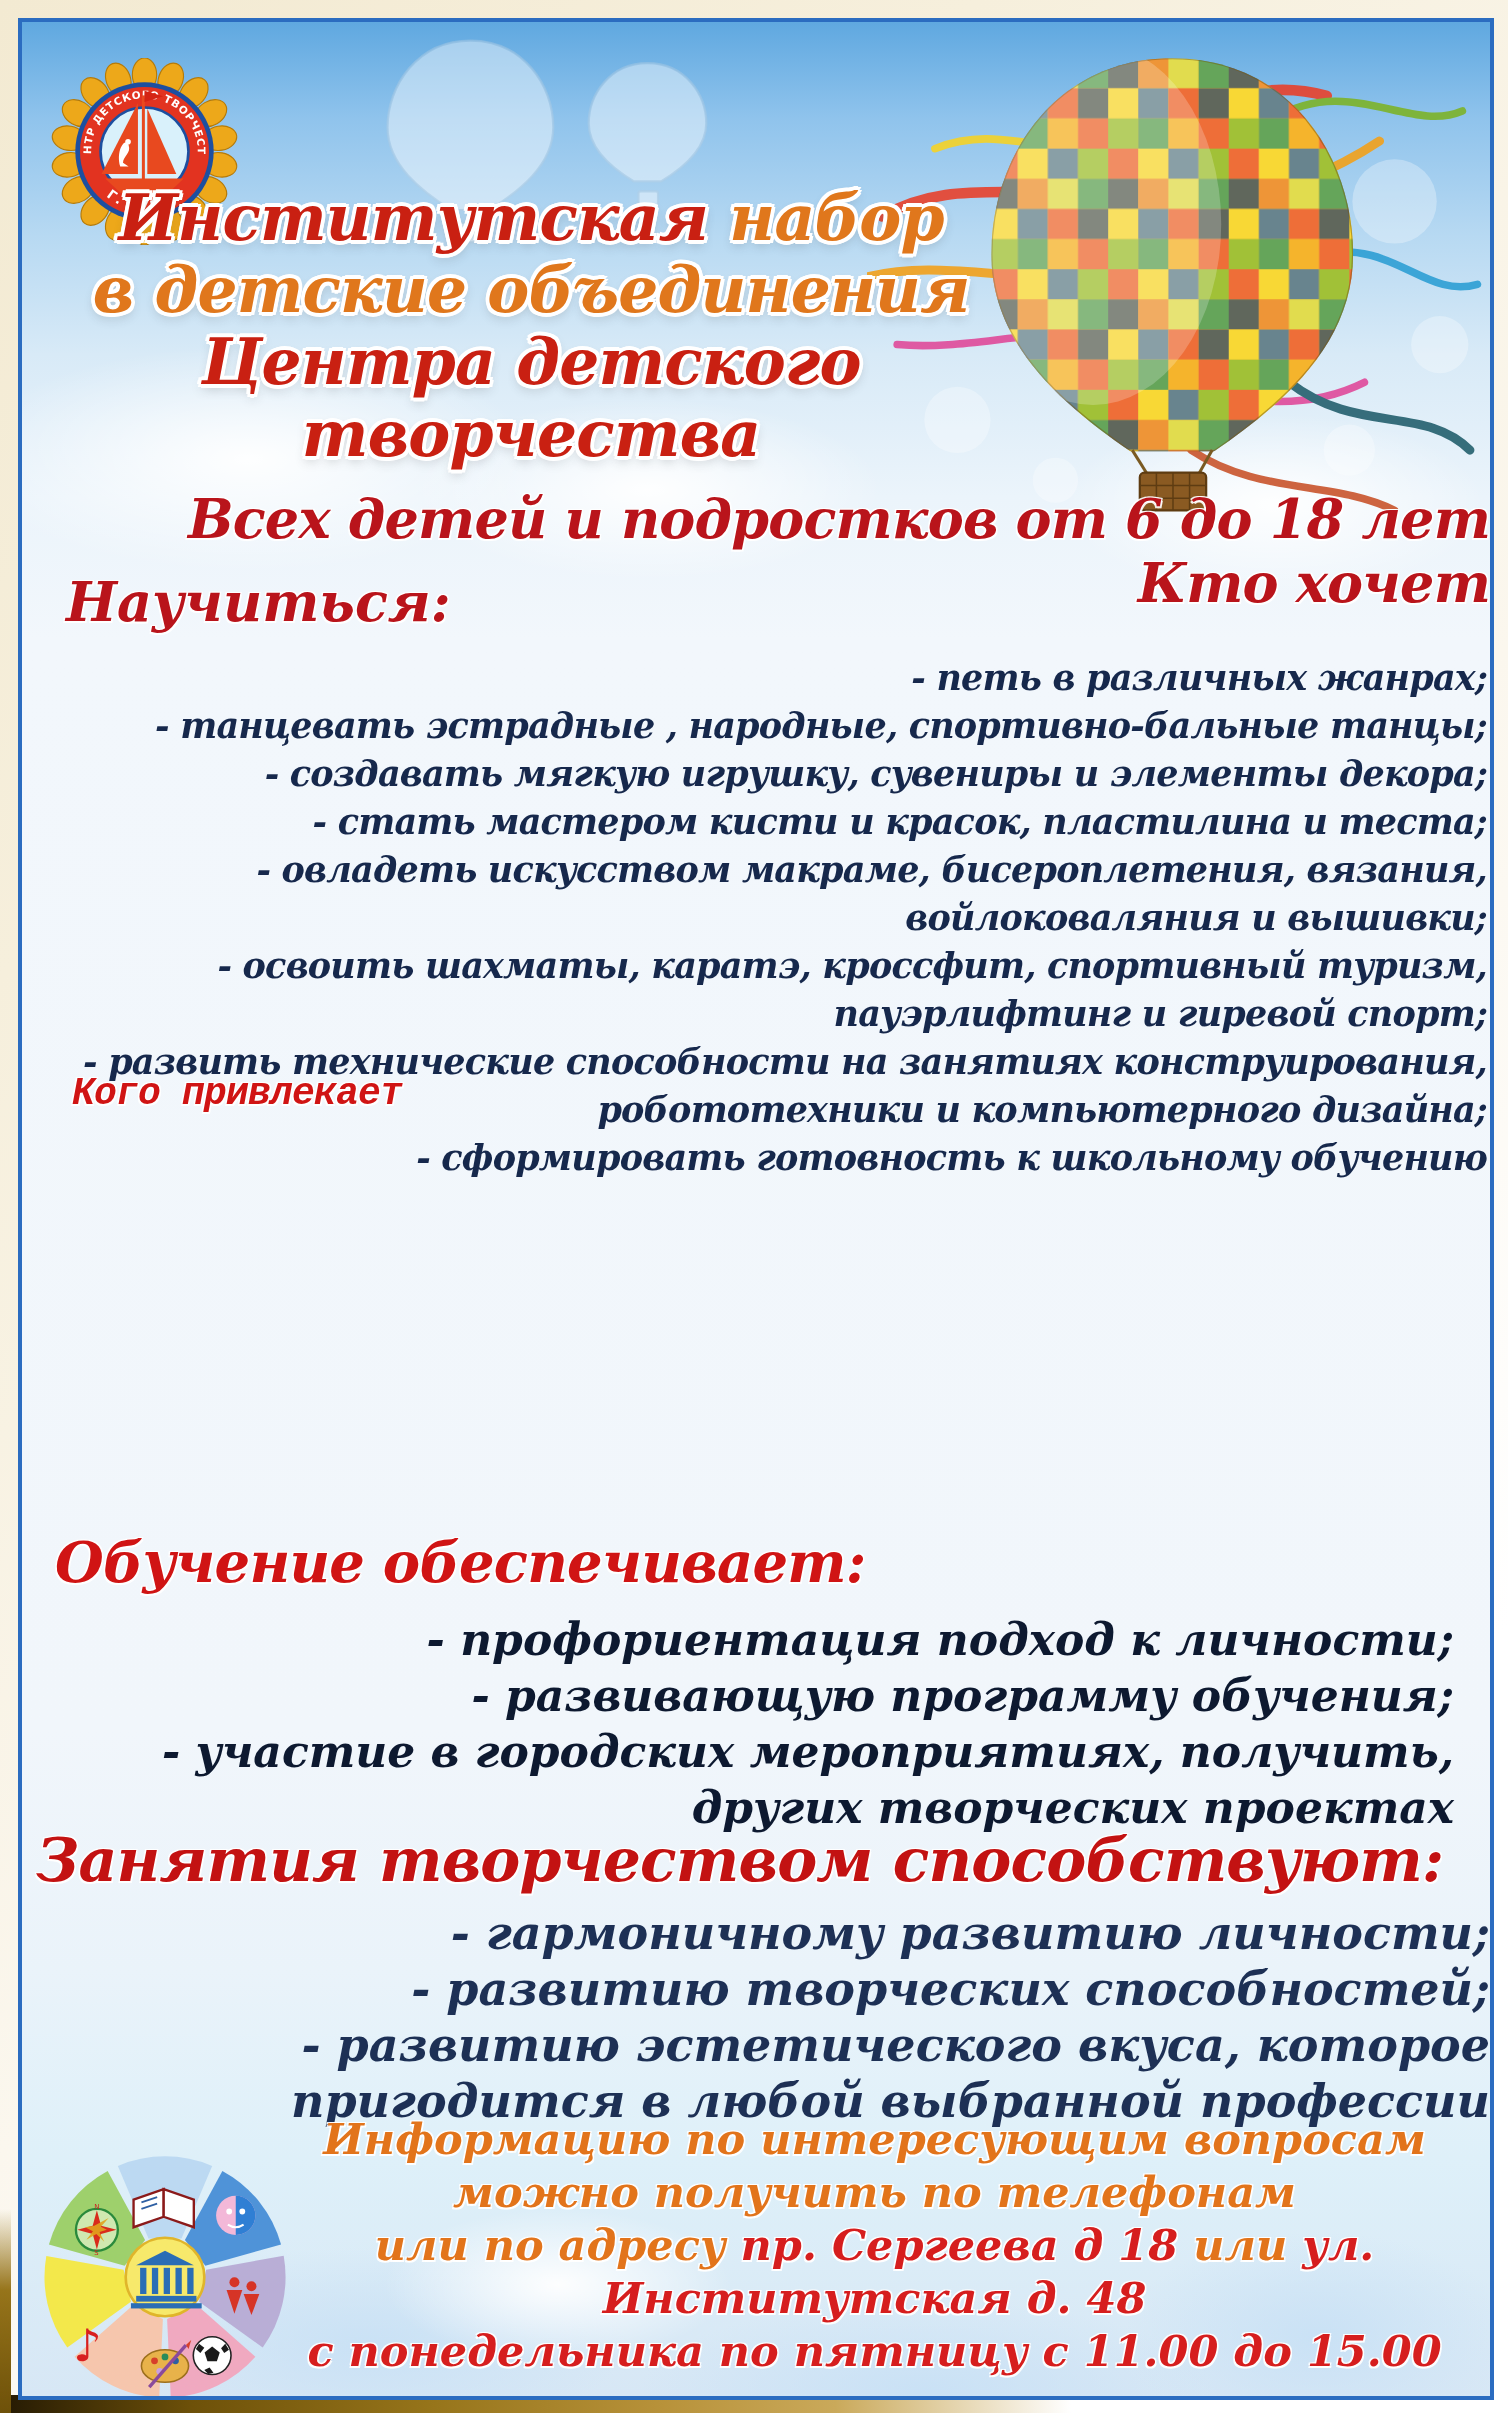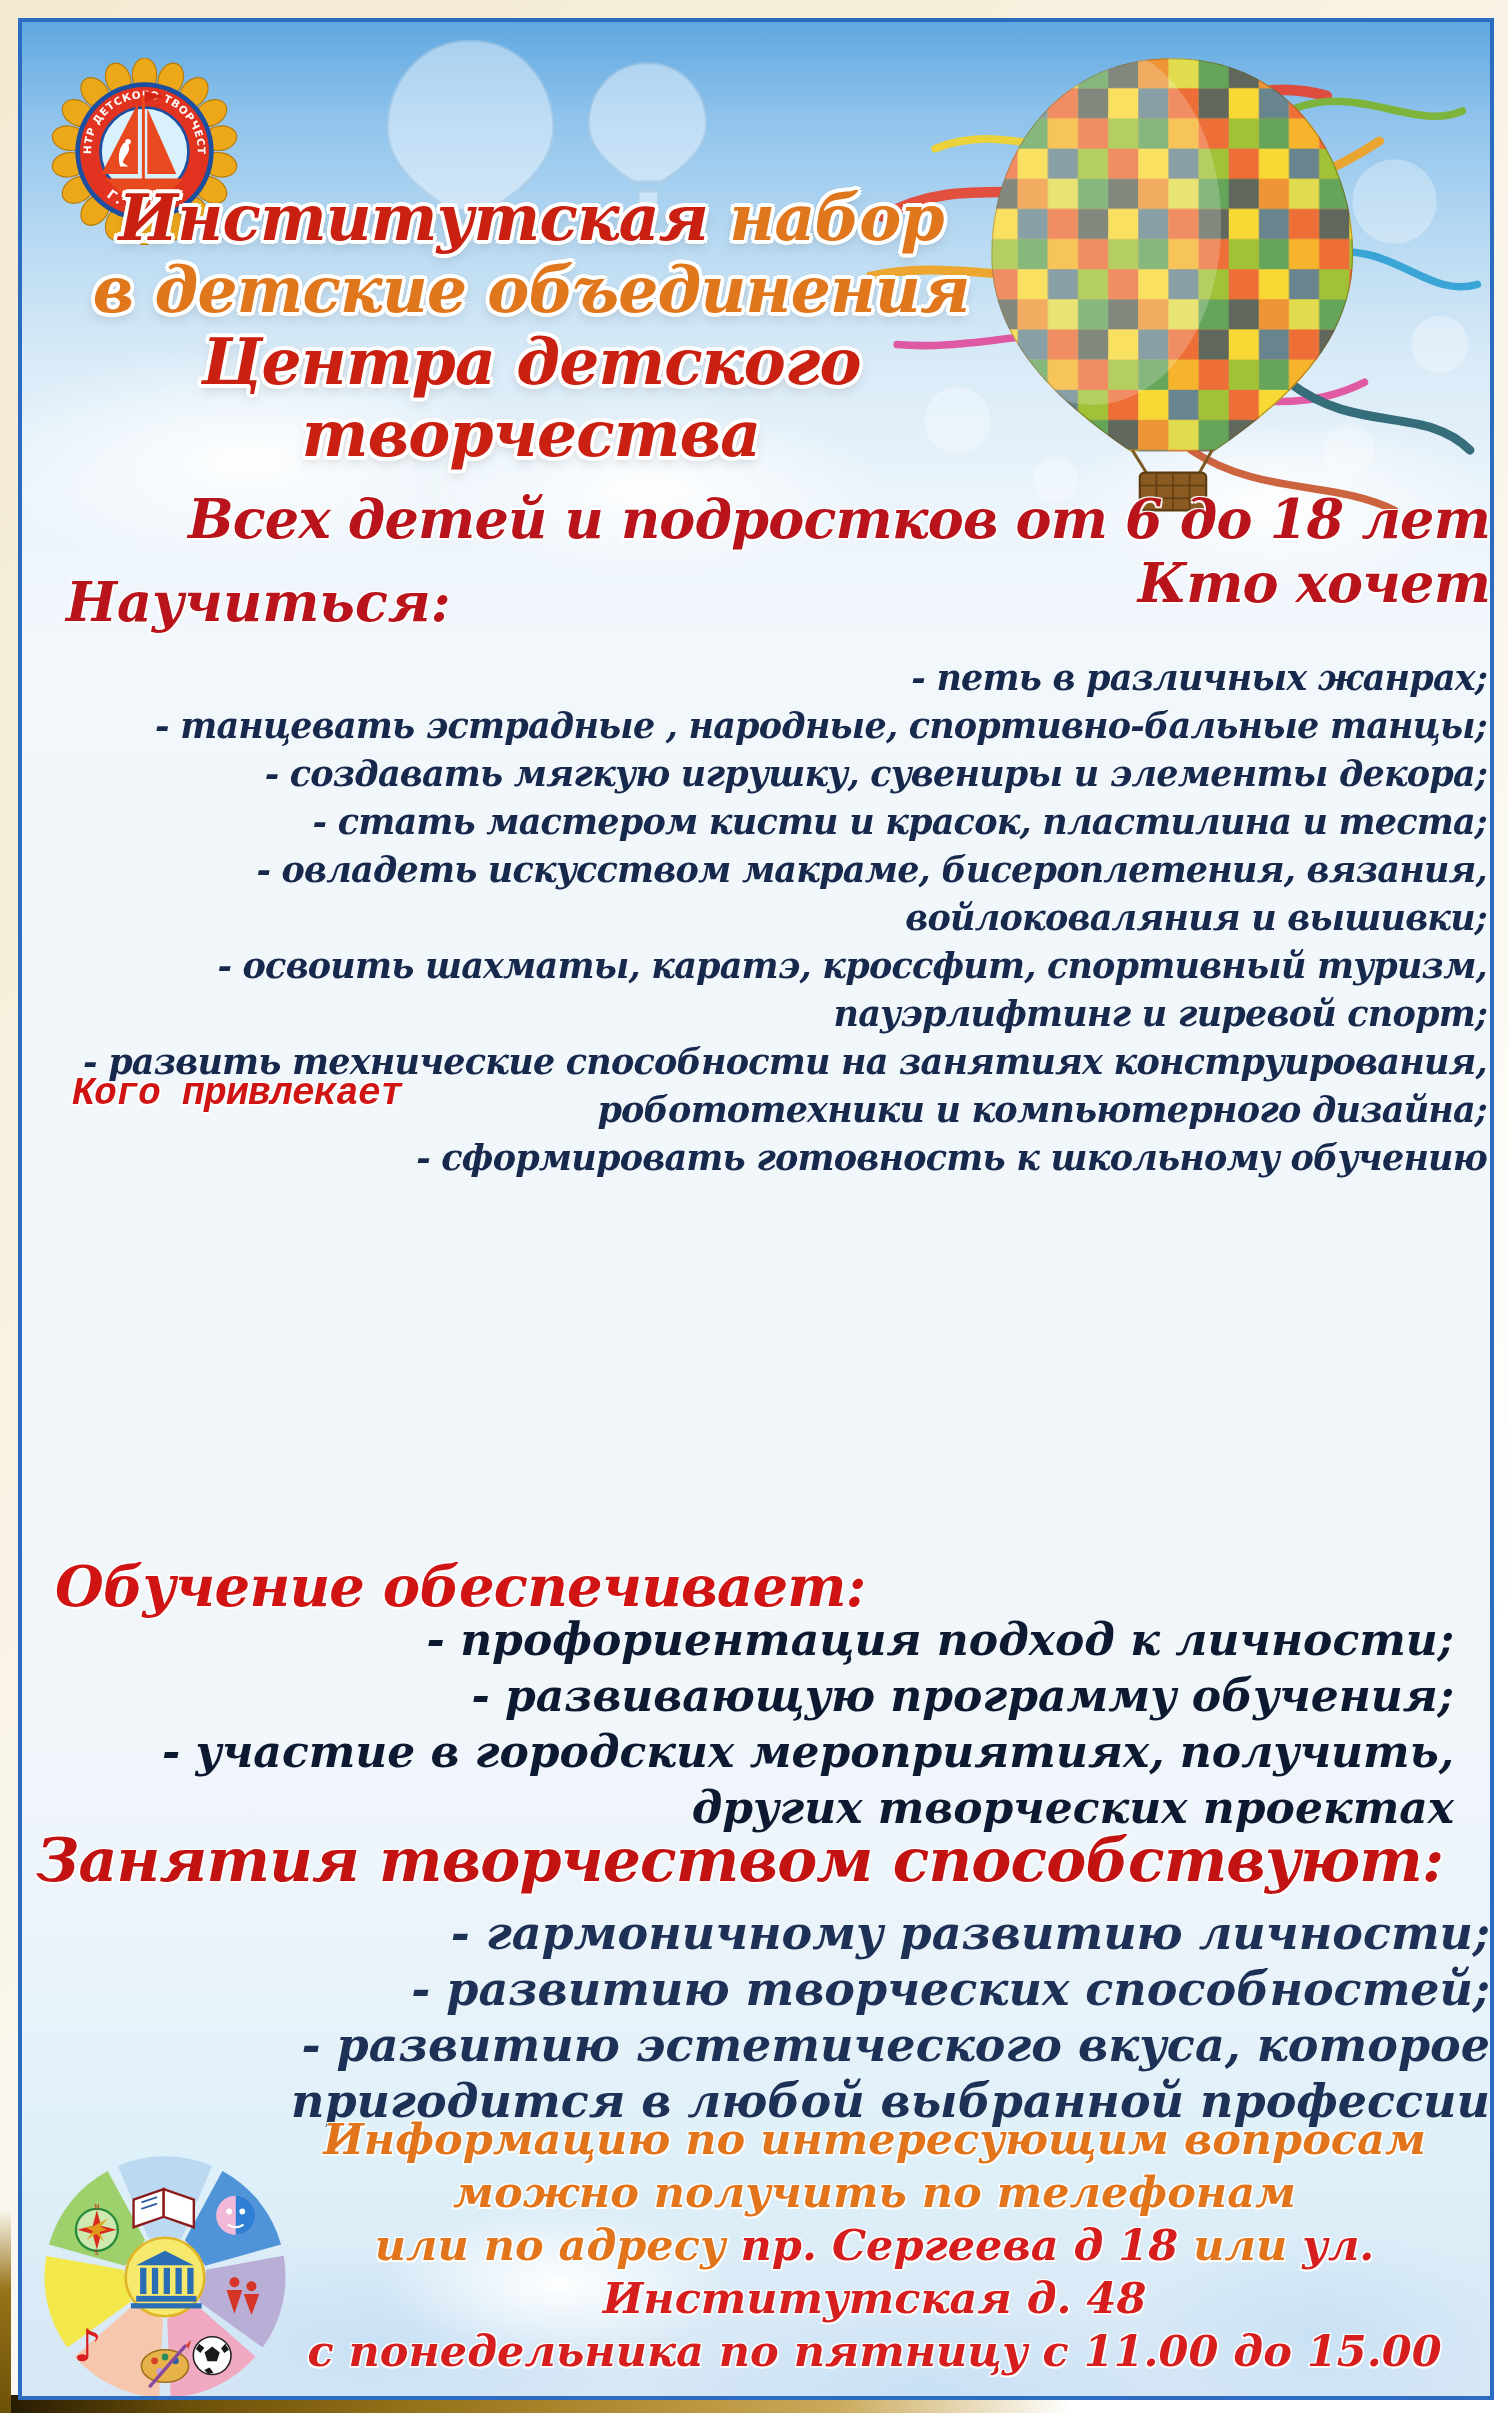--- a/index.html
+++ b/index.html
@@ -25,21 +25,21 @@
          font-size:63px;line-height:72px;letter-spacing:-0.8px;}
   .t-red{color:#c92012;}
   .t-orange{color:#e0771c;}
   .intro1{position:absolute;left:38px;top:465px;font-size:54px;color:#b9141b;letter-spacing:-0.8px;}
   .intro2{position:absolute;left:44px;top:548px;font-size:54px;color:#b9141b;}
   .learn{position:absolute;left:9px;top:632px;width:1456px;font-size:35px;line-height:48px;
          color:#16284c;letter-spacing:-0.8px;}
   .h-red{position:absolute;color:#d01414;letter-spacing:-0.8px;}
   .attracts-h{left:50px;top:1050px;font-size:38px;font-family:Liberation Mono, monospace;}
   .attracts{position:absolute;left:48px;top:1160px;font-size:47px;line-height:60px;color:#1d3055;}
-  .provides-h{left:33px;top:1507px;font-size:56px;margin-top:24px;}
+  .provides-h{left:33px;top:1507px;font-size:56px;}
   .provides{position:absolute;left:29px;top:1590px;width:1403px;font-size:44px;line-height:56px;color:#0d1930;}
   .promotes-h{left:14px;top:1803px;font-size:60px;color:#c31212;}
   .promotes{position:absolute;left:35px;top:1883px;width:1433px;font-size:46px;line-height:56px;color:#1d3055;}
   .footer{position:absolute;left:234px;top:2091px;width:1237px;text-align:center;
           font-size:43px;line-height:53px;}
   .f-orange{color:#e2741b;}
   .f-red{color:#d61e1e;}
   .logo{position:absolute;left:29px;top:36px;width:187px;height:187px;}
   .balloon{position:absolute;left:845px;top:6px;width:618px;height:490px;}
   .ghost-balloons{position:absolute;left:324px;top:10.6px;width:392px;height:211px;opacity:.5;}

